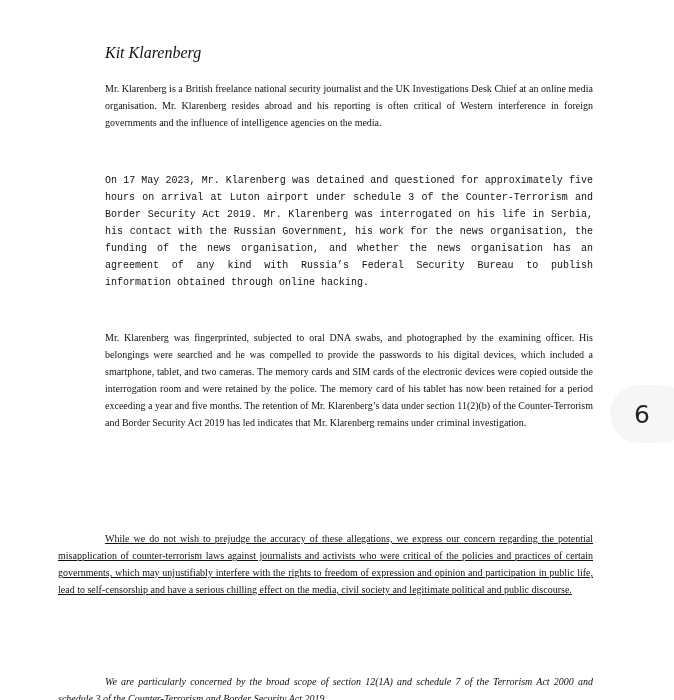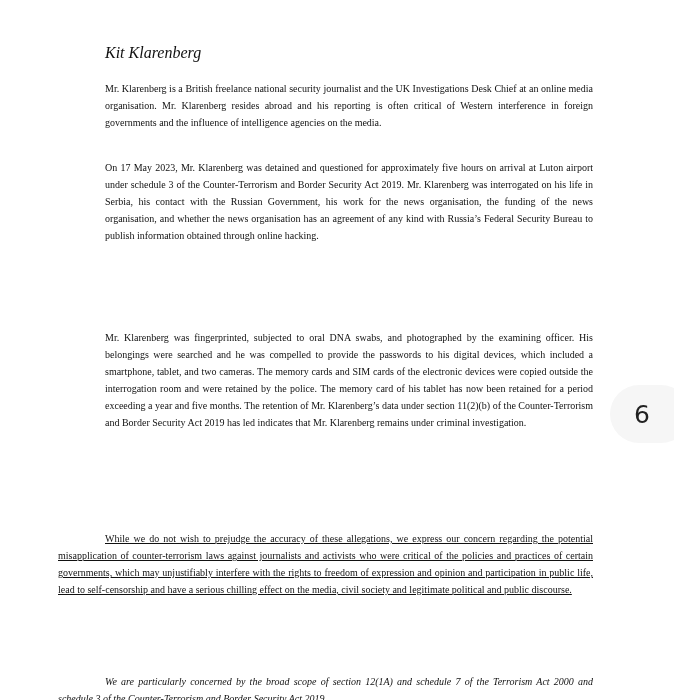--- a/index.html
+++ b/index.html
@@ -43,21 +43,21 @@
     .indented-block {
       left: 105px;
       width: 488px;
     }
     .full-block {
       left: 58px;
       width: 535px;
       text-indent: 47px;
     }
     #p1 { top: 47px; }
-    #p2 { top: 126px; }
+    #p2 { top: 139px; font-family: Liberation Mono, monospace; }
     #p3 { top: 296px; }
     #p4 { top: 497px; text-decoration: underline; }
     #p5 { top: 640px; font-style: italic; }
 
     .page-badge {
       position: absolute;
       left: 610px;
       top: 352px;
       width: 80px;
       height: 58px;

